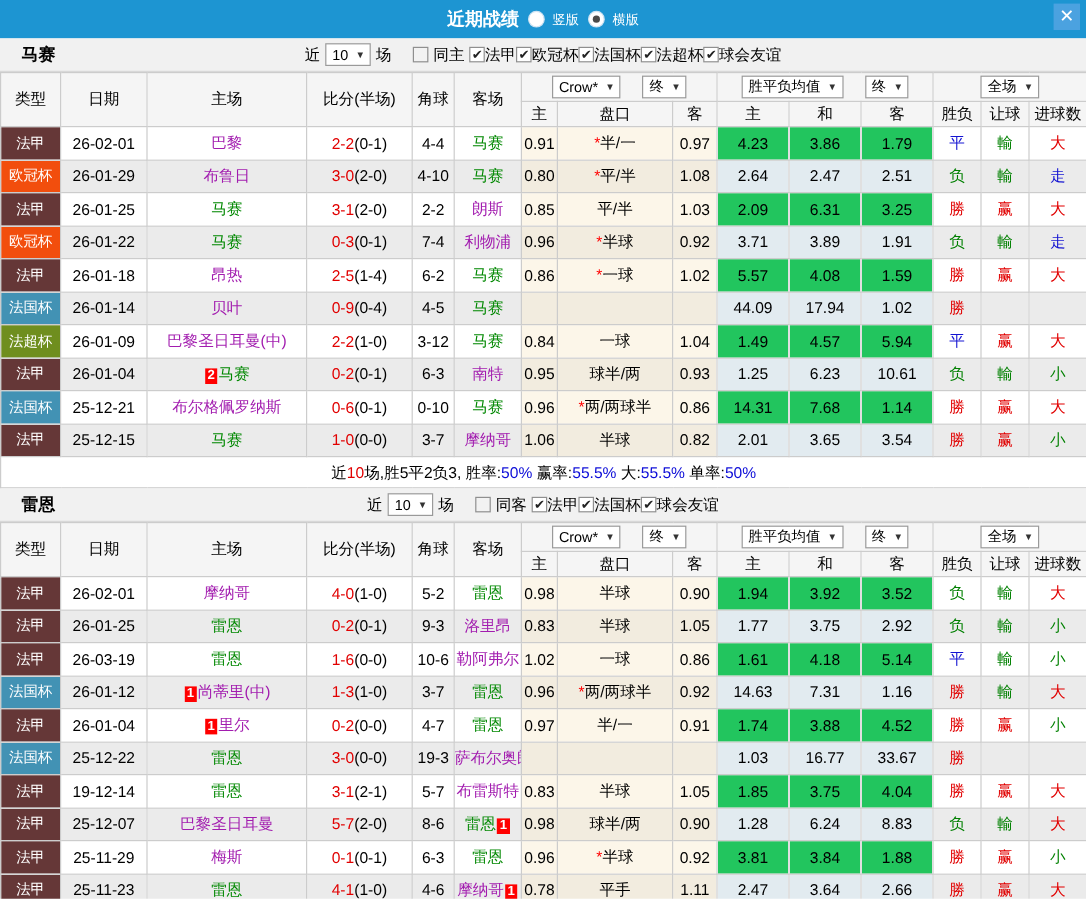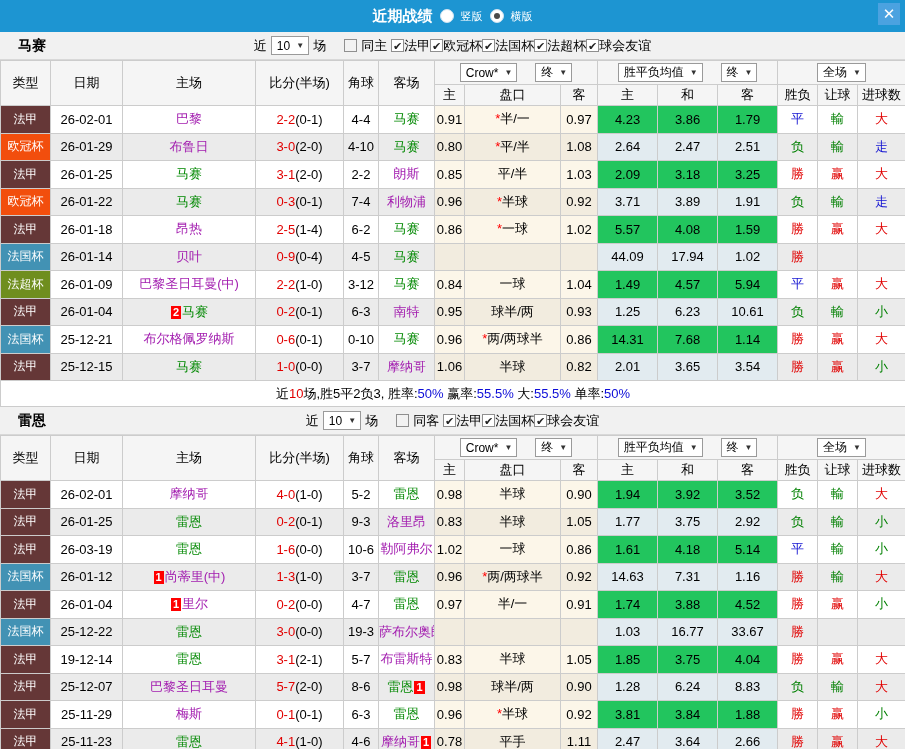--- a/index.html
+++ b/index.html
@@ -207,21 +207,21 @@
           <td class="type" style="background: rgb(101, 55, 55);">法甲</td>
           <td>26-01-25</td>
           <td><span class="tm self">马赛</span></td>
           <td><span class="sc">3-1</span><span>(2-0)</span></td>
           <td>2-2</td>
           <td><span class="tm">朗斯</span></td>
           <td class="crow">0.85</td>
           <td class="crow"><span>平/半</span></td>
           <td class="crow">1.03</td>
           <td class="avg">2.09</td>
-          <td class="avg">3.18</td>
+          <td class="avg">6.31</td>
           <td class="avg">3.25</td>
           <td class="c-red">勝</td>
           <td class="c-red">赢</td>
           <td class="c-red">大</td>
         </tr>
         <tr class="even">
           <td class="type" style="background: rgb(242, 78, 13);">欧冠杯</td>
           <td>26-01-22</td>
           <td><span class="tm self">马赛</span></td>
           <td><span class="sc">0-3</span><span>(0-1)</span></td>

